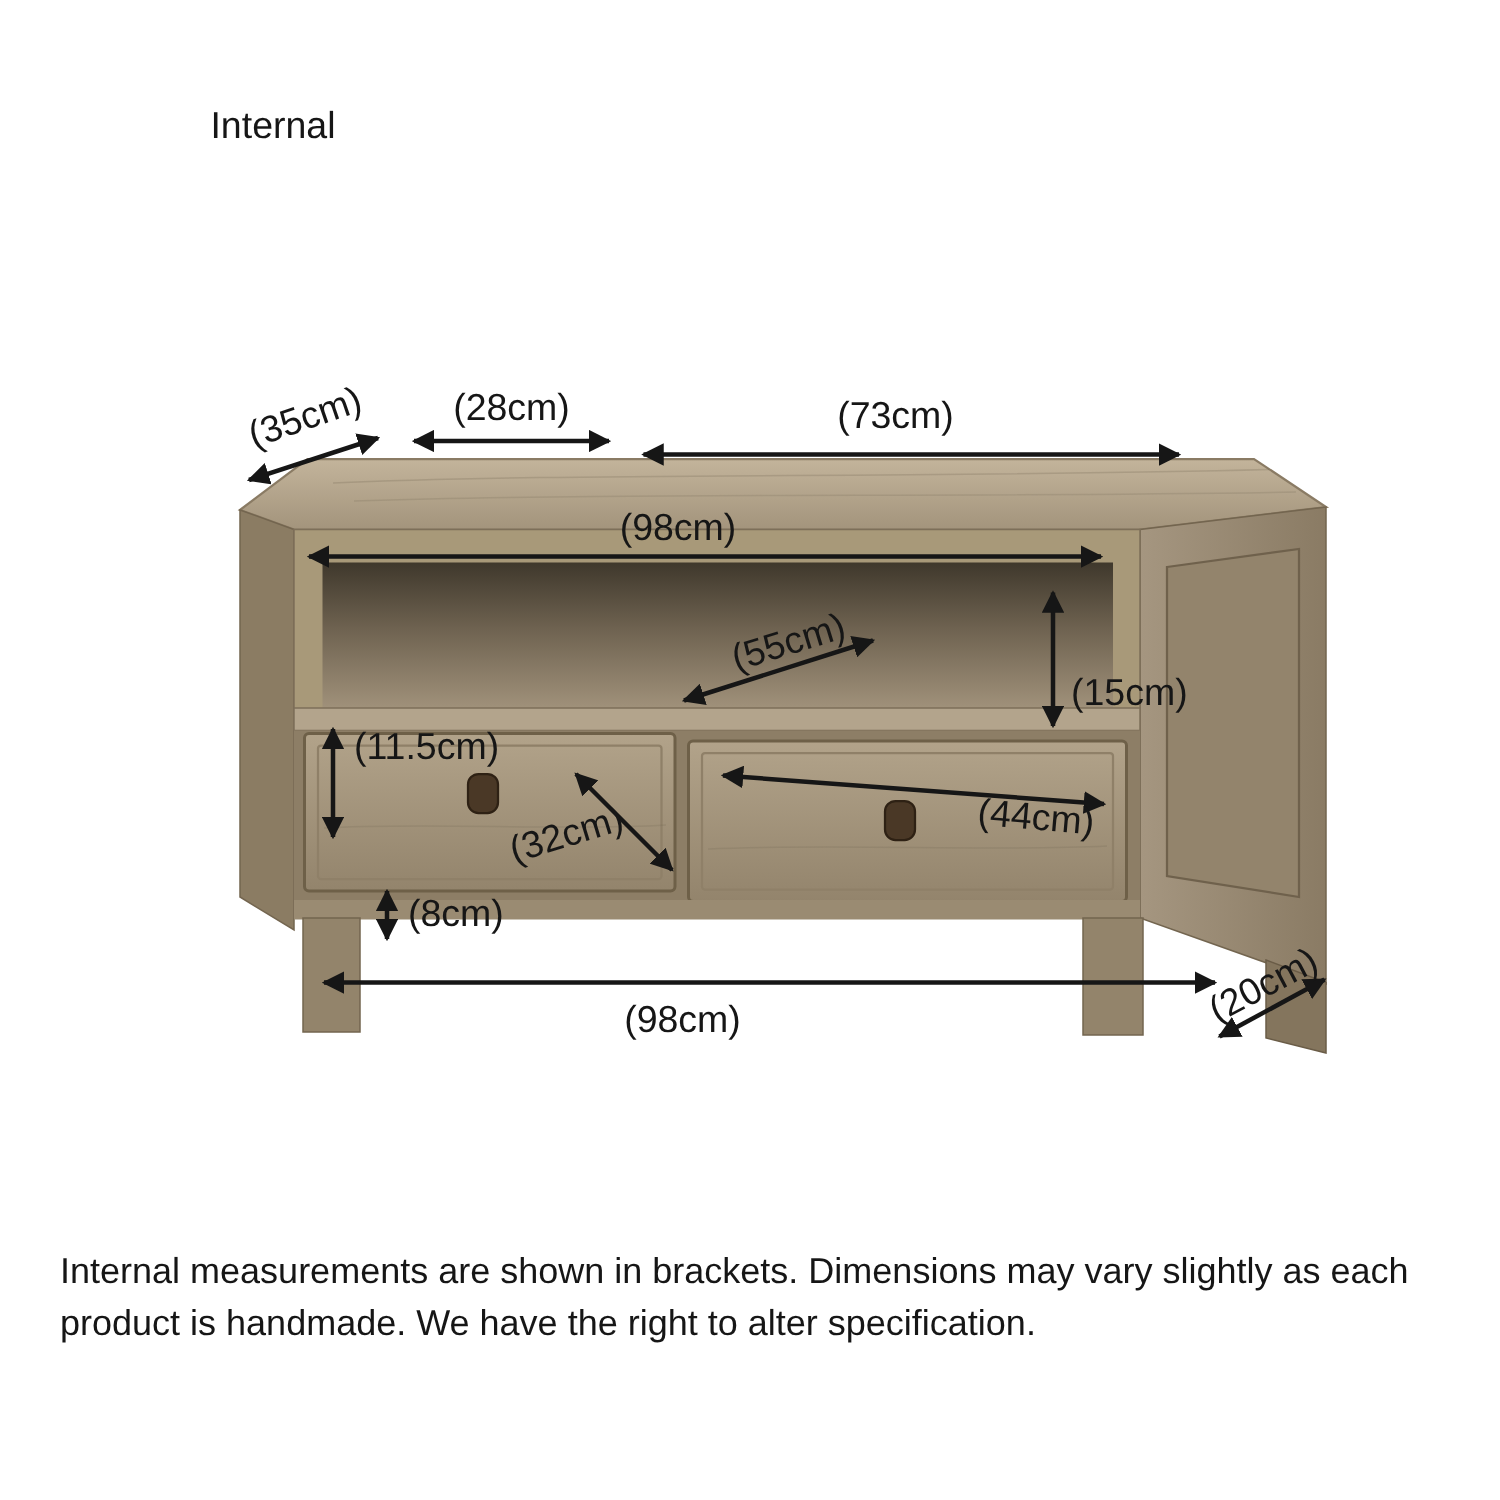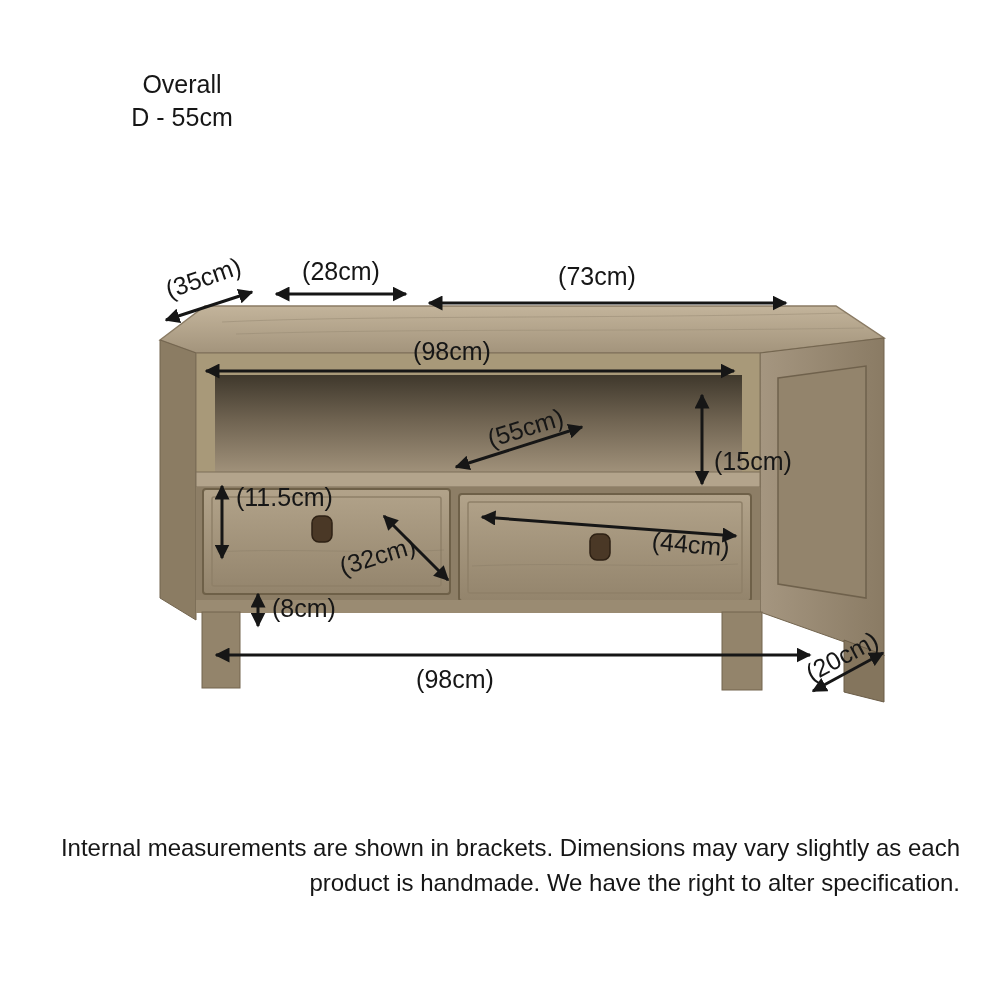--- a/index.html
+++ b/index.html
@@ -33,33 +33,32 @@
     fill: #161616;
     text-anchor: middle;
   }
   svg text.anchor-start { text-anchor: start; }
   .footer {
     position: absolute;
     top: 830px;
     left: 50%;
     transform: translateX(-50%);
     width: 920px;
-    text-align: right;
+    text-align: left;
     font-size: 24px;
     line-height: 35px;
   }
 </style>
 </head>
 <body>
 
 <div class="page">
 
   <div class="overall">
-    <div>Overall</div>
-    <div>D - 55cm</div>
+    <div>Internal</div>
   </div>
 
   <svg class="diagram-svg" viewBox="0 0 1000 1000">
     <defs>
       <marker id="arrow" viewBox="0 0 10 10" refX="9" refY="5" markerWidth="5" markerHeight="5" orient="auto-start-reverse" markerUnits="strokeWidth">
         <path d="M0,0 L10,5 L0,10 Z" fill="#161616"></path>
       </marker>
       <linearGradient id="gradTop" x1="0" y1="0" x2="0" y2="1">
         <stop offset="0" stop-color="#c3b49b"></stop>
         <stop offset="1" stop-color="#a3947c"></stop>

